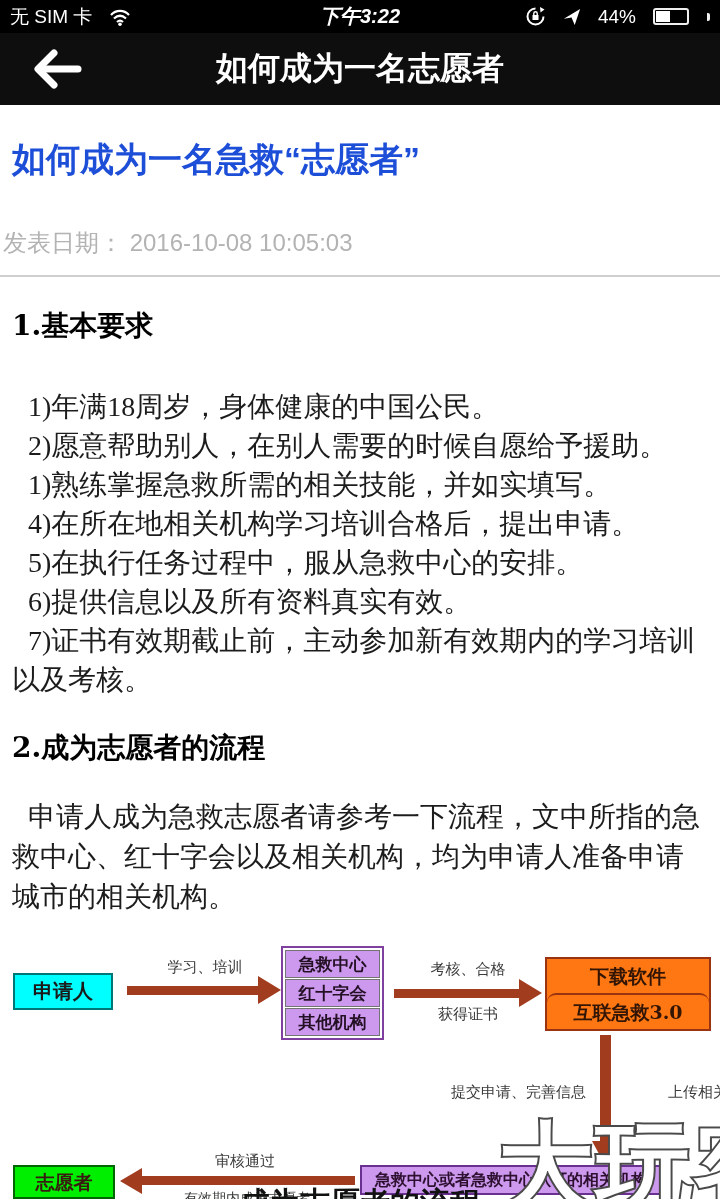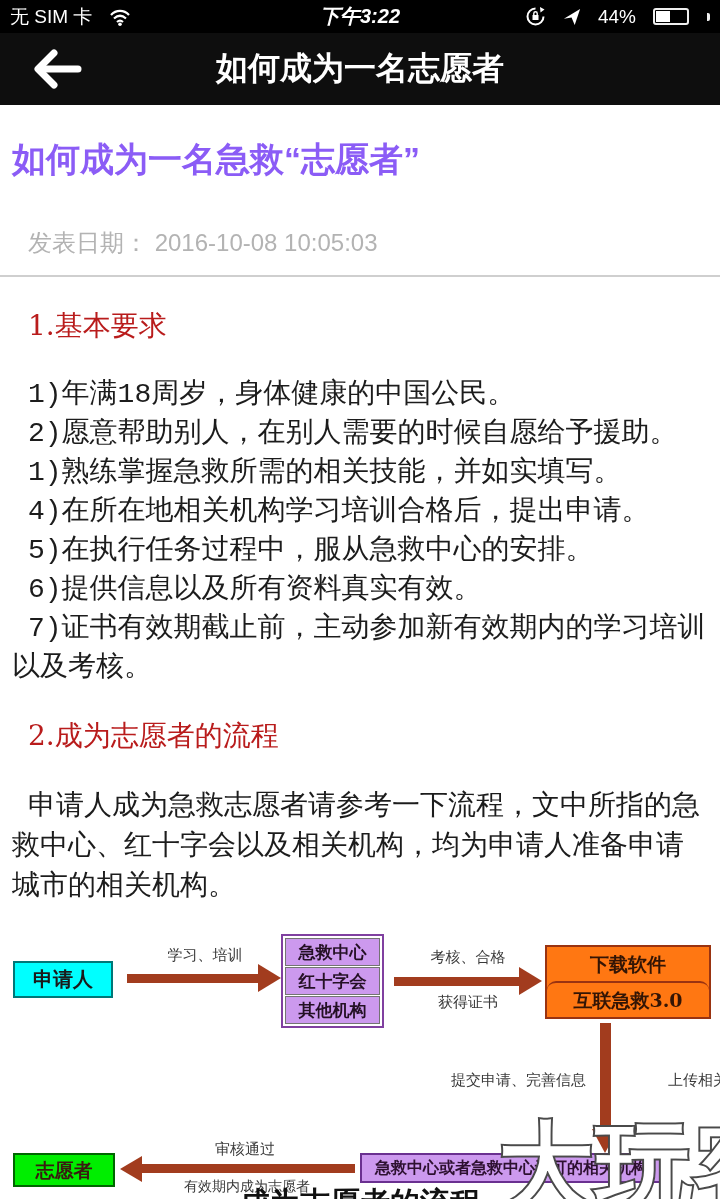--- a/index.html
+++ b/index.html
@@ -21,25 +21,25 @@
   .batt-cap{width:3px;height:8px;background:#efefef;border-radius:0 2px 2px 0;margin-left:1px;}
   
   .nav-bar{
     position:absolute;top:33px;left:0;width:720px;height:72px;background:#0e0e0e;
     display:flex;align-items:center;z-index:5;
   }
   .back-btn{position:absolute;left:30px;top:14px;width:52px;height:44px;cursor:pointer;}
   .nav-title{width:100%;text-align:center;color:#fff;font-size:32px;font-weight:bold;}
   
   .content{position:absolute;top:105px;left:0;width:720px;color:#1a1a1a;}
-  .art-title{margin:32px 12px 0 12px;font-size:34px;font-weight:bold;color:#8b5cf6;font-family:"Liberation Sans",sans-serif;}
-  .date-row{margin:44px 12px 0 28px;font-size:24px;color:#b3b3b3;}
+  .art-title{margin:32px 12px 0 12px;font-size:34px;font-weight:bold;color:#1d4ed8;font-family:"Liberation Sans",sans-serif;}
+  .date-row{margin:44px 12px 0 3px;font-size:24px;color:#b3b3b3;}
   .divider{margin-top:16px;border-top:2px solid #cfcfcf;width:720px;}
-  .sec-head{margin:30px 12px 0 28px;font-size:28px;font-weight:400;font-family:"DejaVu Serif","Liberation Serif",serif;color:#b91c1c;}
-  .reqs{margin:30px 12px 0 12px;font-family:Liberation Mono, monospace;}
+  .sec-head{margin:30px 12px 0 12px;font-size:28px;font-weight:700;font-family:"DejaVu Serif","Liberation Serif",serif;color:#000000;}
+  .reqs{margin:42px 12px 0 12px;font-family:Liberation Serif, serif;}
   .reqs p{margin:0;font-size:28px;line-height:39px;text-indent:16px;color:#1c1c1c;}
   .intro{margin:30px 12px 0 12px;font-size:28px;line-height:40px;text-indent:16px;
          font-family:"DejaVu Serif","Liberation Serif",serif;color:#1c1c1c;}
   
   .flow{position:relative;width:720px;height:292px;margin-top:16px;
         font-family:"DejaVu Serif","Liberation Serif",serif;}
   .fbox{position:absolute;box-sizing:border-box;text-align:center;font-weight:bold;}
   .box-applicant{left:13px;top:40px;width:100px;height:37px;background:#00ffff;border:2px solid #077;
                  font-size:20px;line-height:33px;color:#1a1a1a;}
   .box-org{left:281px;top:13px;width:103px;background:#fff;border:2px solid #8040a0;padding:1px;}

